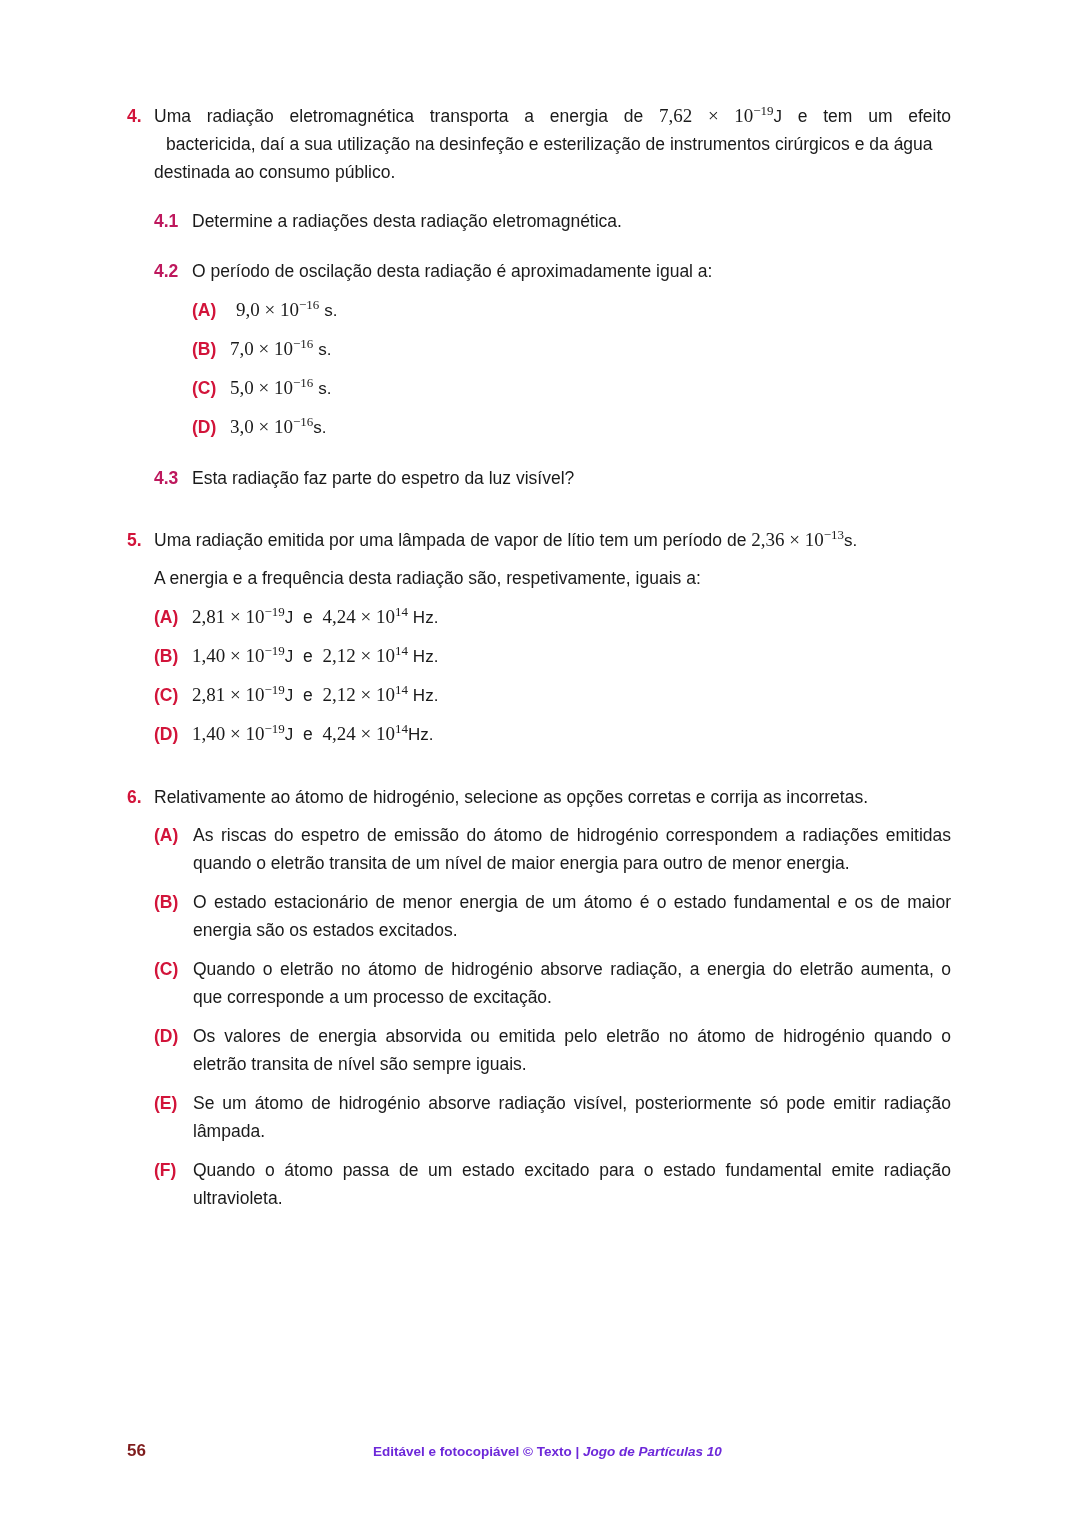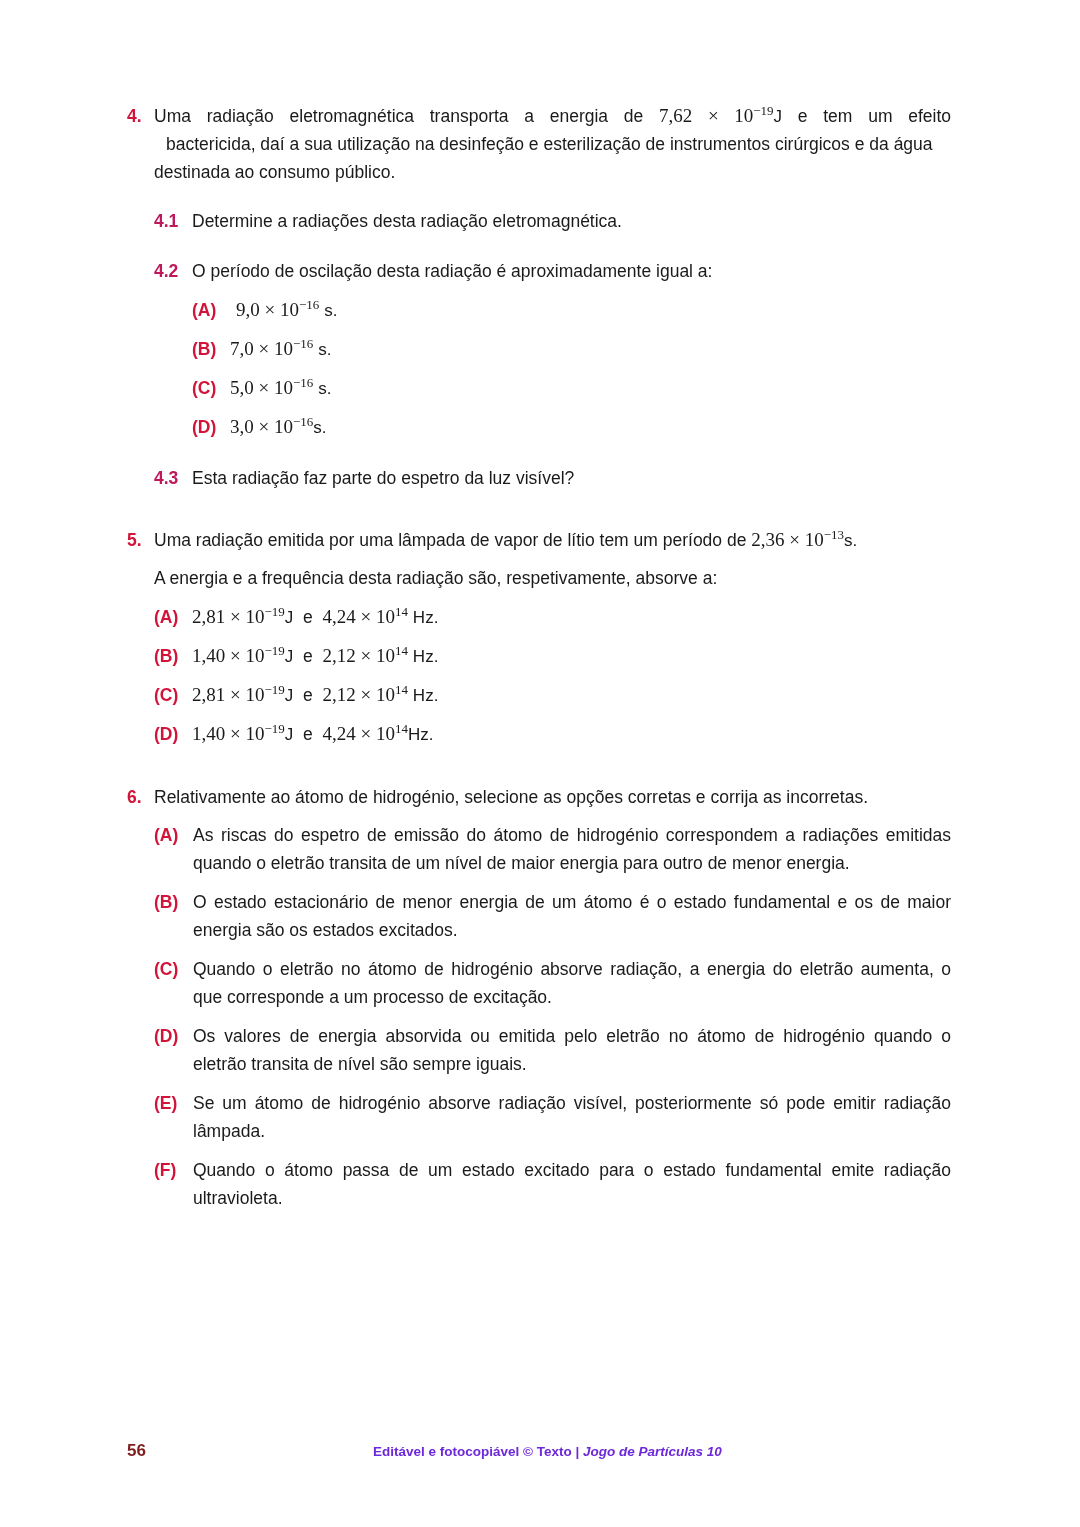--- a/index.html
+++ b/index.html
@@ -57,21 +57,21 @@
     <span class="sub-label">4.3</span><span>Esta radiação faz parte do espetro da luz visível?</span>
   </div>
 </div>
 
 <div>
   <span class="abs num" style="left:127px; top:526px; line-height:28px;">5.</span>
   <div class="line" style="left:154px; top:526px;">
     <span>Uma radiação emitida por uma lâmpada de vapor de lítio tem um período de</span>
     <span class="math"><span>2,36 × 10</span><sup>−13</sup></span><span class="unit">s.</span>
   </div>
-  <div class="line" style="left:154px; top:564px;">A energia e a frequência desta radiação são, respetivamente, absorve a:</div>
+  <div class="line" style="left:154px; top:564px;">A energia e a frequência desta radiação são, respetivamente, iguais a:</div>
 
   <div class="line" style="left:154px; top:603px;">
     <span class="opt-label">(A)</span><span class="math">2,81 × 10</span><span class="math"><sup>−19</sup></span><span class="unit">J</span>&nbsp; <span>e</span>&nbsp; <span class="math">4,24 × 10</span><span class="math"><sup>14</sup></span> <span class="unit">Hz.</span>
   </div>
   <div class="line" style="left:154px; top:642px;">
     <span class="opt-label">(B)</span><span class="math">1,40 × 10</span><span class="math"><sup>−19</sup></span><span class="unit">J</span>&nbsp; <span>e</span>&nbsp; <span class="math">2,12 × 10</span><span class="math"><sup>14</sup></span> <span class="unit">Hz.</span>
   </div>
   <div class="line" style="left:154px; top:681px;">
     <span class="opt-label">(C)</span><span class="math">2,81 × 10</span><span class="math"><sup>−19</sup></span><span class="unit">J</span>&nbsp; <span>e</span>&nbsp; <span class="math">2,12 × 10</span><span class="math"><sup>14</sup></span> <span class="unit">Hz.</span>
   </div>

